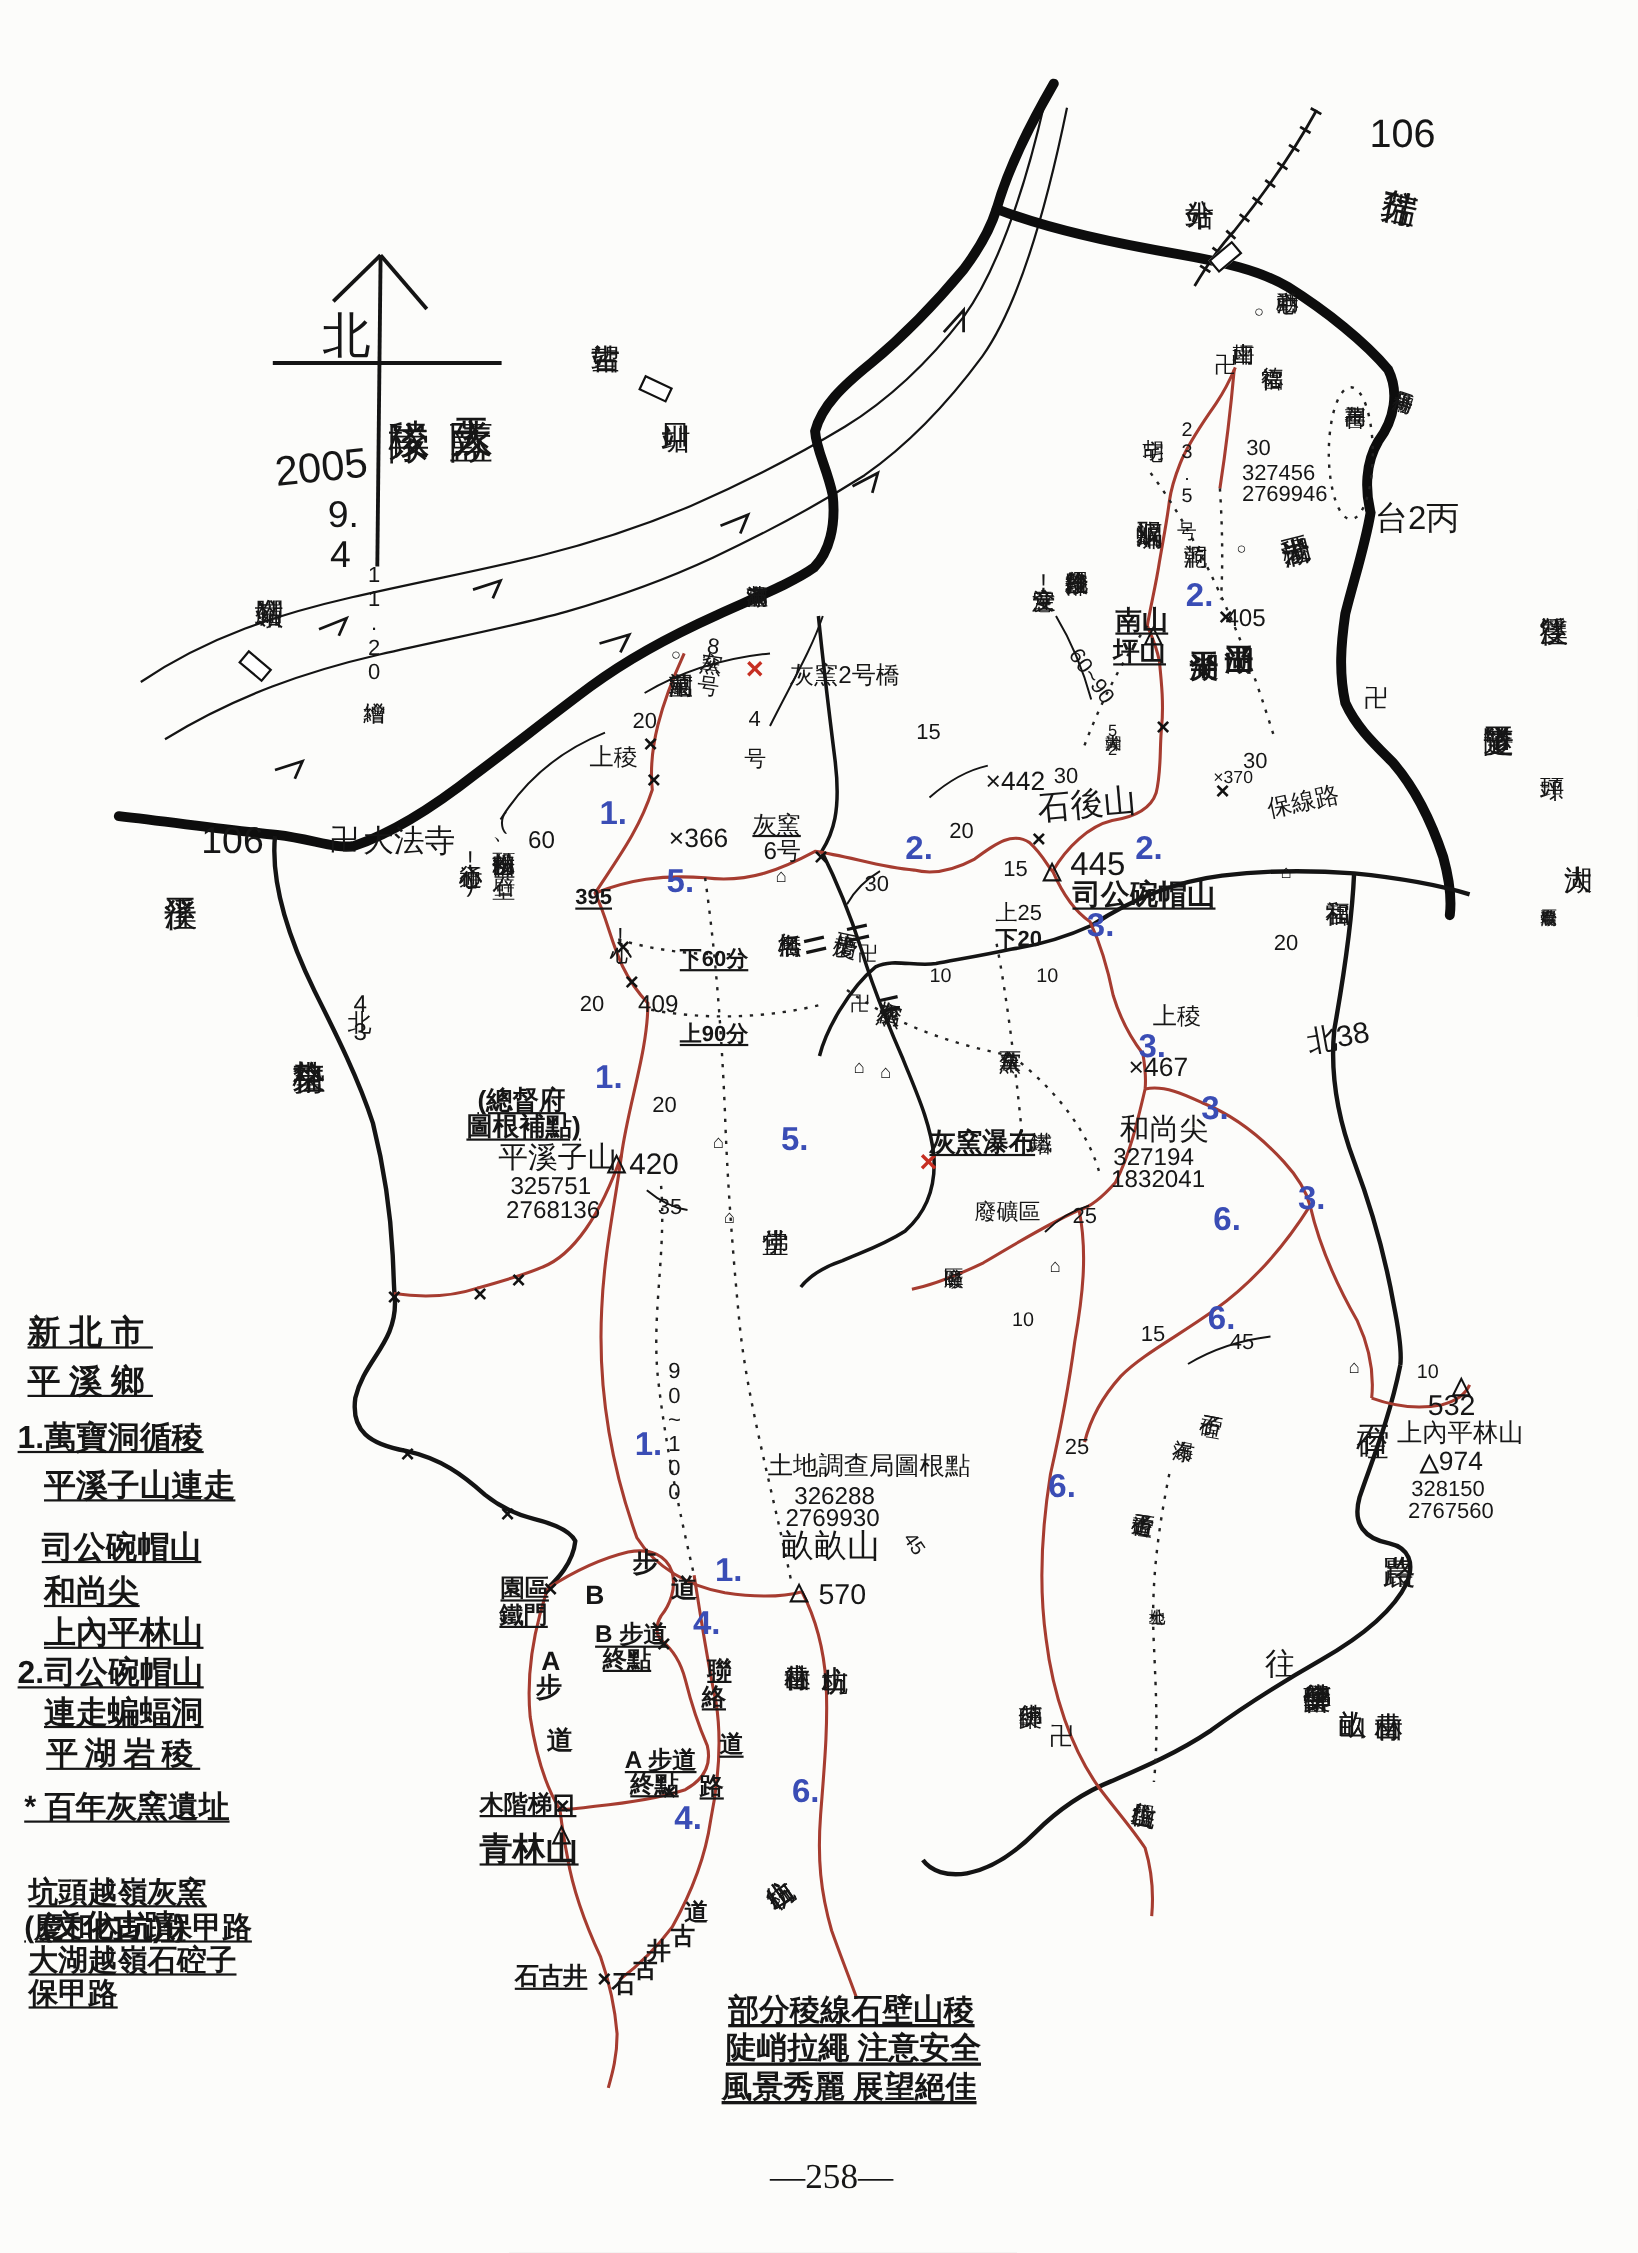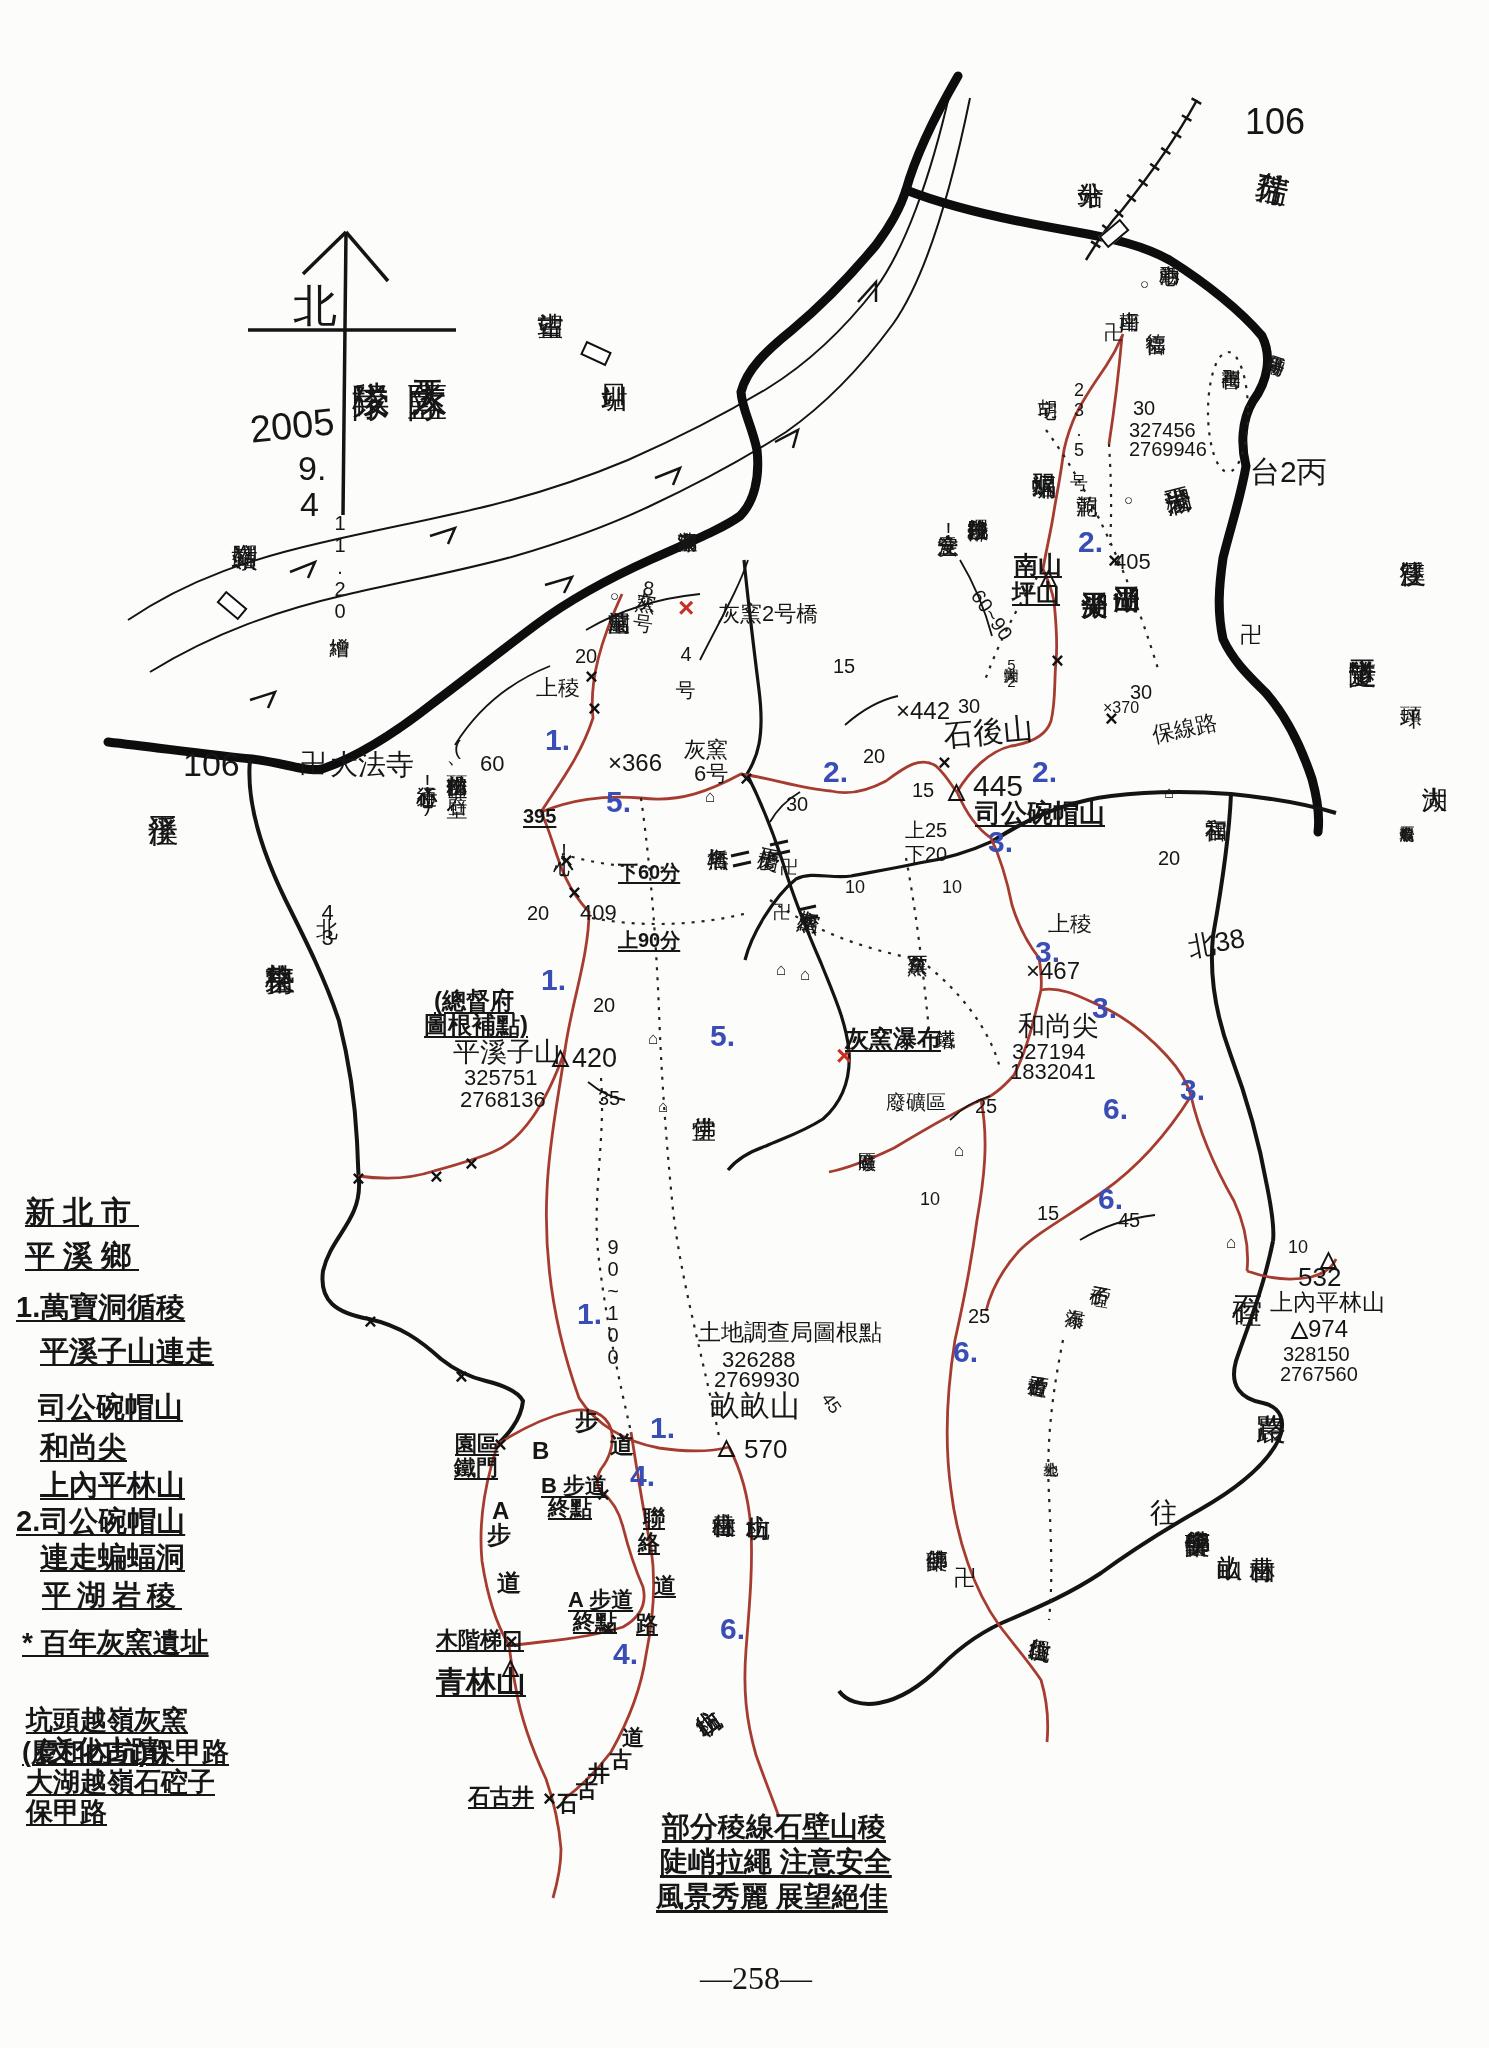--- a/index.html
+++ b/index.html
@@ -223,32 +223,32 @@
       <div class="lbl hw" style="left: 1103px; top: 700px; font-size: 16px;">×370</div>
       <div class="lbl hw" style="left: 1130px; top: 682px; font-size: 20px;">30</div>
       <div class="lbl hw" style="left: 1150px; top: 724px; font-size: 22px; transform: rotate(-12deg);">保線路</div>
       <div class="lbl v hw" style="left: 1205px; top: 801px; font-size: 22px;">和福宮</div>
       <div class="lbl hw" style="left: 1158px; top: 848px; font-size: 20px;">20</div>
       <div class="lbl hw" style="left: 1240px; top: 623px; font-size: 22px;">卍</div>
       <div class="lbl hw" style="left: 973px; top: 770px; font-size: 30px;">445</div>
       <div class="lbl u" style="left: 975px; top: 800px; font-size: 26px;">司公碗帽山</div>
       <div class="lbl" style="left: 988px; top: 826px; font-size: 30px; color: rgb(58, 77, 181);">3.</div>
       <div class="lbl hw" style="left: 905px; top: 820px; font-size: 20px;">上25</div>
-      <div class="lbl hw" style="left: 905px; top: 844px; font-size: 20px;">下20</div>
+      <div class="lbl hw" style="left: 905px; top: 844px; font-size: 20px; font-weight: bold;">下20</div>
       <div class="lbl hw" style="left: 912px; top: 780px; font-size: 20px;">15</div>
       <div class="lbl hw" style="left: 786px; top: 794px; font-size: 20px;">30</div>
       <div class="lbl hw" style="left: 863px; top: 746px; font-size: 20px;">20</div>
       <div class="lbl hw" style="left: 833px; top: 656px; font-size: 20px;">15</div>
       <div class="lbl hw" style="left: 608px; top: 750px; font-size: 24px;">×366</div>
       <div class="lbl hw" style="left: 718px; top: 602px; font-size: 22px;">灰窯2号橋</div>
       <div class="lbl v hw" style="left: 608px; top: 594px; font-size: 22px;">萬宝洞站</div>
       <div class="lbl v hw" style="left: 640px; top: 576px; font-size: 20px; transform: rotate(8deg);">灰窯8号</div>
       <div class="lbl v hw" style="left: 678px; top: 516px; font-size: 20px;">萬宝洞瀑布</div>
       <div class="lbl v hw" style="left: 676px; top: 643px; font-size: 20px;">4号</div>
-      <div class="lbl hw" style="left: 684px; top: 738px; font-size: 22px;">灰窯</div>
+      <div class="lbl hw" style="left: 684px; top: 738px; font-size: 22px; text-decoration: underline;">灰窯</div>
       <div class="lbl hw" style="left: 694px; top: 762px; font-size: 22px; text-align: right;">6号</div>
       <div class="lbl hw" style="left: 536px; top: 676px; font-size: 22px;">上稜</div>
       <div class="lbl hw" style="left: 575px; top: 646px; font-size: 20px;">20</div>
       <div class="lbl" style="left: 545px; top: 724px; font-size: 30px; color: rgb(58, 77, 181);">1.</div>
       <div class="lbl hw" style="left: 480px; top: 752px; font-size: 22px;">60</div>
       <div class="lbl v hw" style="left: 447px; top: 736px; font-size: 21px;">(部份山頭林投、石壁</div>
       <div class="lbl v hw" style="left: 417px; top: 770px; font-size: 21px;">小心通行!)</div>
       <div class="lbl u" style="left: 523px; top: 806px; font-size: 20px;">395</div>
       <div class="lbl" style="left: 606px; top: 786px; font-size: 30px; color: rgb(58, 77, 181);">5.</div>
       <div class="lbl v hw" style="left: 554px; top: 840px; font-size: 20px;">小心!</div>

